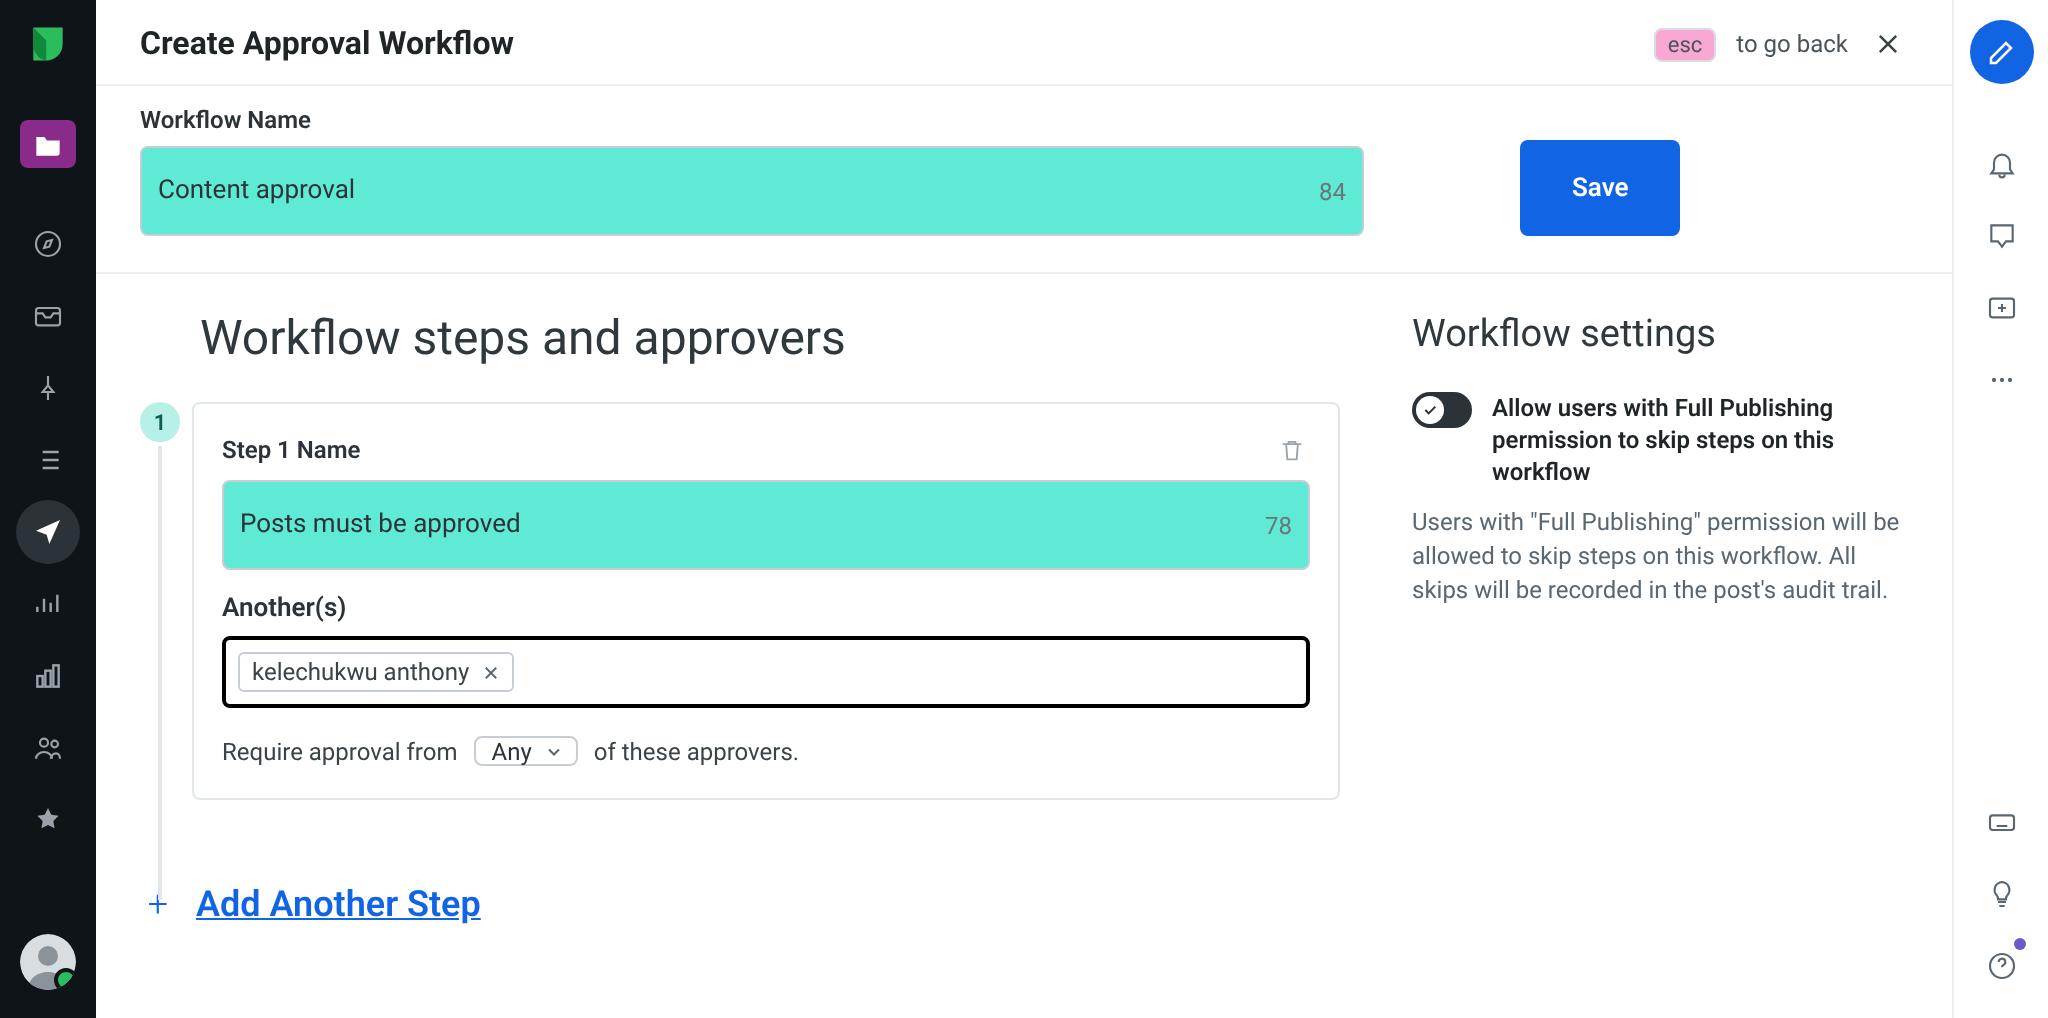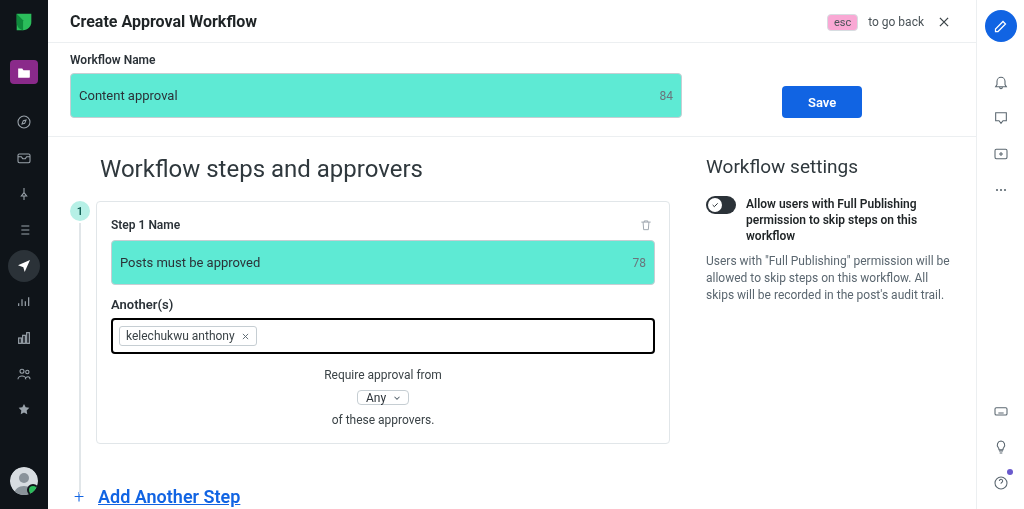--- a/index.html
+++ b/index.html
@@ -64,36 +64,36 @@
     border-bottom: 1px solid #eceff1;
   }
   .header .title { font-size: 16px; font-weight:700; color:#1f2426; flex:0 0 auto; }
   .header .header-right { margin-left:auto; display:flex; align-items:center; gap:10px; color:#4a5358; font-size:12px;}
   .esc-key {
     border:1px solid #d7dde1; border-radius:4px; padding:1px 6px; font-size:11px; color:#4a5358; background:#f9a8d4;
   }
   .close-x { width:20px; height:20px; display:flex; align-items:center; justify-content:center; cursor:pointer; color:#3b4347;}
 
   .name-row {
-    display:flex; align-items:flex-end; padding: 10px 22px 18px 22px; gap: 100px;
+    display:flex; align-items:flex-end; padding: 10px 22px 18px 22px; gap: 78px;
     border-bottom: 1px solid #eceff1;
   }
   .name-col { flex:1; min-width:0; max-width: 612px;}
   .field-label { font-size:12px; font-weight:600; color:#2b3238; margin-bottom:6px; display:block;}
   .text-input-wrap {
     border:1px solid #c6ced3; border-radius:4px; display:flex; align-items:center;
     padding: 0 8px; height:45px; background:#5eead4;
   }
   .text-input-wrap input {
     flex:1; border:none; outline:none; font-size:13px; color:#2b3238; background:transparent;
   }
   .char-count { font-size:12px; color:#6a757c; padding-left:6px;}
   .save-btn {
     background:#1164e3; color:#fff; border:none; border-radius:4px;
-    padding: 0 26px; height:32px; font-size:13px; font-weight:600; cursor:pointer;
+    padding: 0 26px; height:48px; font-size:13px; font-weight:600; cursor:pointer;
   }
 
   .body {
     display:flex; padding: 18px 22px 20px 22px; gap: 36px; flex:1; overflow:auto;
   }
   .steps-col { flex: 1 1 auto; min-width:0; max-width: 626px;}
   .section-heading { font-size:24px; color:#2f383d; font-weight:400; margin-bottom:18px;margin-left:30px;}
 
   .step-row { position:relative; padding-left: 26px; }
   .step-badge {
@@ -113,21 +113,21 @@
   .approvers-label { font-size:13px; font-weight:600; color:#2b3238; margin:12px 0 6px;}
   .chip-input {
     border:2px solid #000000; border-radius:4px; min-height:36px; padding:4px 6px;
     display:flex; align-items:center; flex-wrap:wrap; gap:4px;
   }
   .chip {
     border:1px solid #c6ced3; border-radius:3px; padding:2px 6px; font-size:12px;
     color:#3b4347; display:flex; align-items:center; gap:6px; background:#fff;
   }
   .chip .chip-x { cursor:pointer; color:#5b6770; font-size:11px;}
-  .require-row { display:flex; align-items:center; gap:8px; margin-top:14px; font-size:12px; color:#3b4347;flex-direction:column;}
+  .require-row { display:flex; align-items:center; gap:8px; margin-top:14px; font-size:12px; color:#3b4347;}
   .select {
     border:1px solid #c6ced3; border-radius:4px; height:15px; padding:0 22px 0 8px;
     font-size:12px; color:#2b3238; background:#fff; position:relative; display:flex; align-items:center; cursor:pointer;
   }
   .select .caret { position:absolute; right:6px; top:50%; transform:translateY(-50%); color:#5b6770;}
 
   .add-step-row { display:flex; align-items:center; gap:10px; margin-top:42px; padding-left:0;}
   .add-plus {
     color:#1164e3; font-size:18px; width:18px; text-align:center; font-weight:300;
   }

